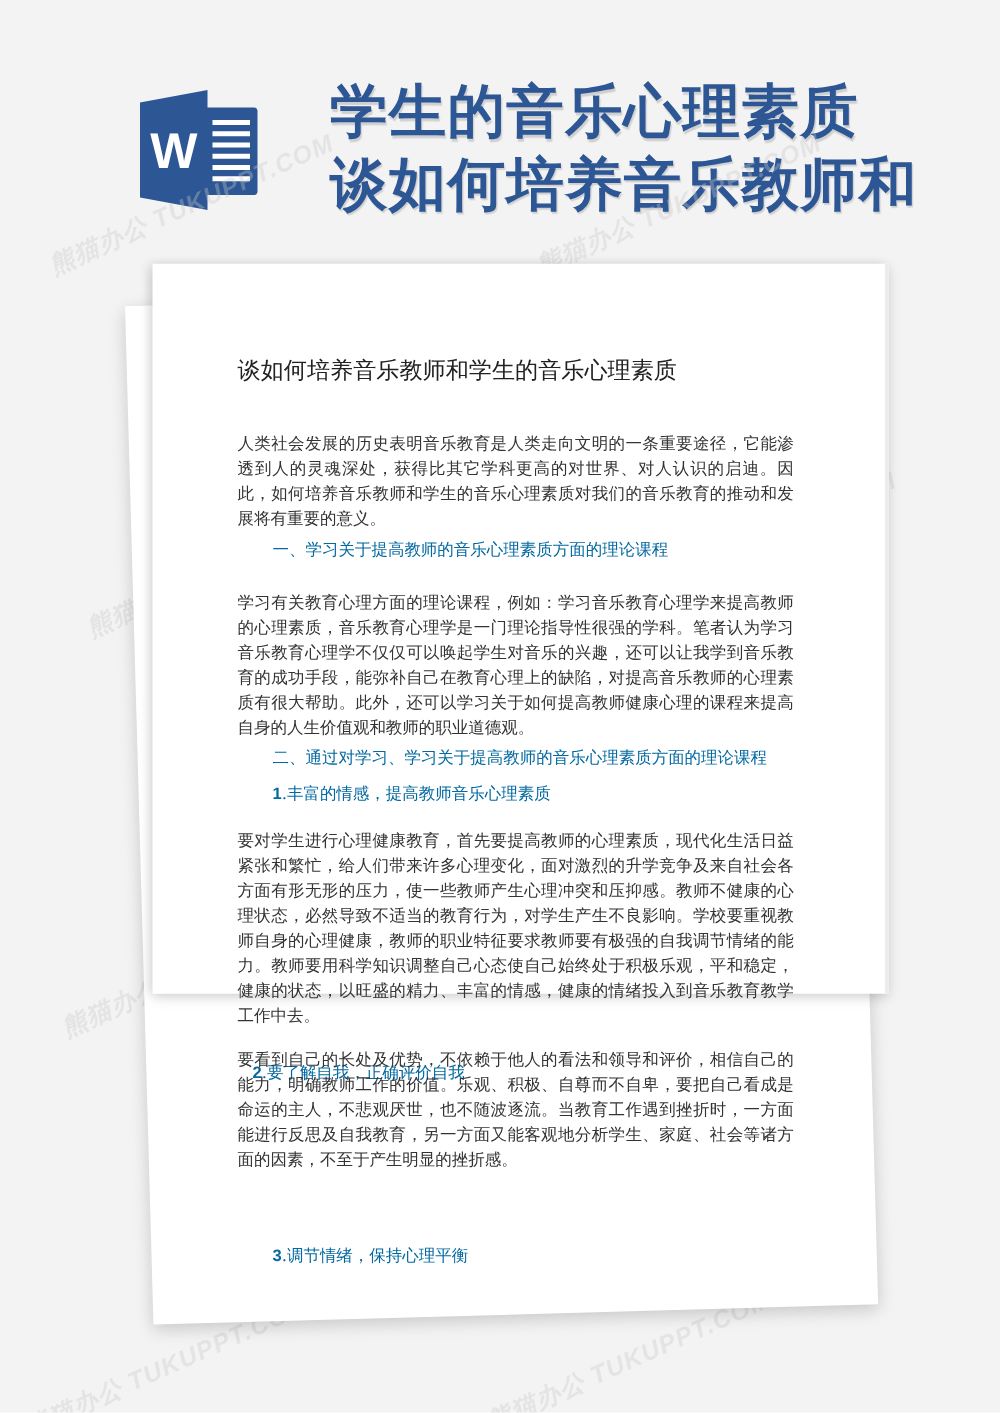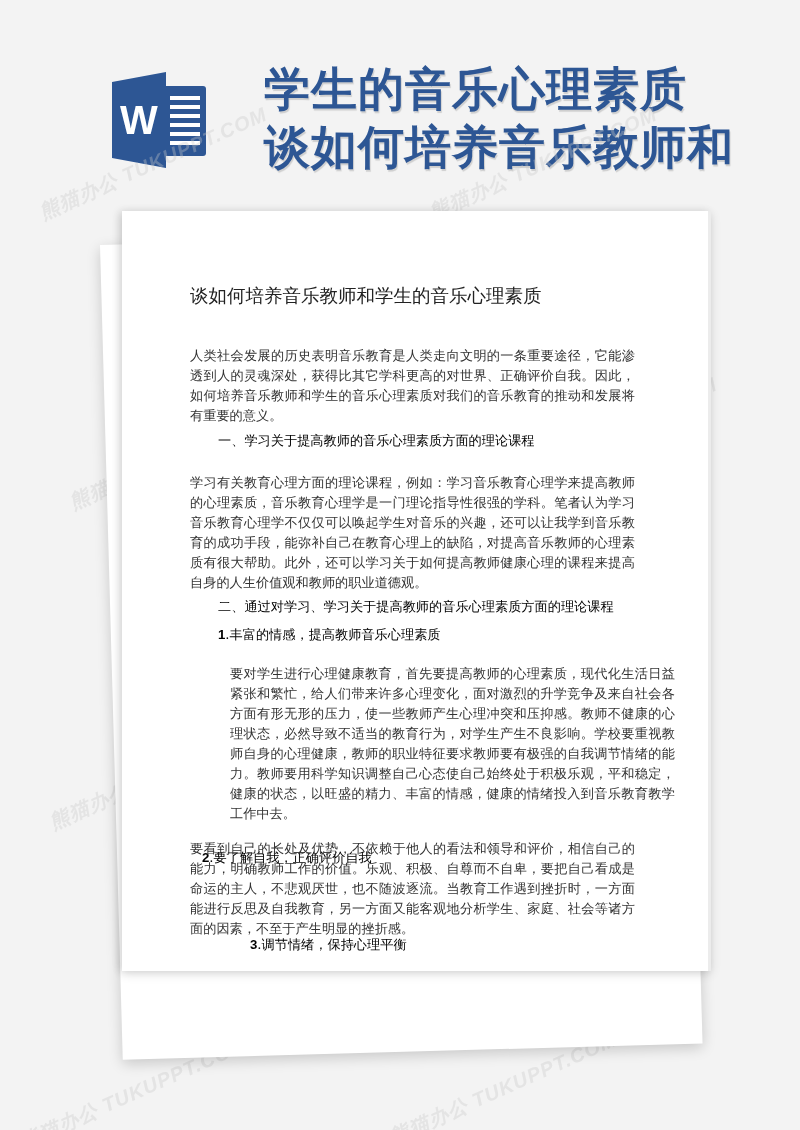--- a/index.html
+++ b/index.html
@@ -18,37 +18,37 @@
       font-family: "DejaVu Serif", "Liberation Serif", serif;
       text-shadow: 1px 2px 1px rgba(0,0,0,0.15);
     }
     .back-page {
       position: absolute; left: 100px; top: 245px; width: 580px; height: 815px;
       background: #ffffff;
       transform: rotate(-1.6deg); transform-origin: left top;
       box-shadow: 0 4px 14px rgba(0,0,0,0.18);
     }
     .front-page {
-      position: absolute; left: 122px; top: 211px; width: 586px; height: 760px;
+      position: absolute; left: 122px; top: 211px; width: 586px; height: 584px;
       background: #ffffff;
       box-shadow: -3px 0 8px rgba(0,0,0,0.10), 0 3px 10px rgba(0,0,0,0.12);
       border-right: 3px solid #ececec;
     }
     .page-inner { position: absolute; left: 68px; top: 0; width: 445px; }
     .page-title {
       position: absolute; top: 72px; left: 0;
       font-size: 18.5px; color: #222; white-space: nowrap;
     }
     .body-text {
       position: absolute; left: 0; width: 445px;
       font-size: 13.2px; line-height: 20px; color: #333;
       text-align: justify; text-justify: inter-character;
     }
     .heading-text {
-      position: absolute; font-size: 13.2px; line-height: 20px; color: #000000; white-space: nowrap;
+      position: absolute; font-size: 13.2px; line-height: 20px; color: #0369a1; white-space: nowrap;
     }
     .num { font-family: "Liberation Sans", sans-serif; font-weight: bold; }
     .watermark {
       position: absolute; color: rgba(200,200,200,0.35);
       font-family: "Liberation Sans", sans-serif; font-size: 20px; font-style: italic; font-weight: bold;
       transform: rotate(-24deg); white-space: nowrap; pointer-events: none;
       letter-spacing: 1px;
     }
   </style>
 </head>
@@ -84,37 +84,37 @@
 <div class="watermark" style="left:430px; top:760px;">熊猫办公 TUKUPPT.COM</div>
 <div class="watermark" style="left:10px; top:1080px;">熊猫办公 TUKUPPT.COM</div>
 <div class="watermark" style="left:380px; top:1075px;">熊猫办公 TUKUPPT.COM</div>
 
 <div class="back-page"></div>
 
 <div class="front-page">
   <div class="page-inner">
     <div class="page-title">谈如何培养音乐教师和学生的音乐心理素质</div>
 
-    <div class="body-text" style="top:135px;">人类社会发展的历史表明音乐教育是人类走向文明的一条重要途径，它能渗透到人的灵魂深处，获得比其它学科更高的对世界、正确评价自我。因此，如何培养音乐教师和学生的音乐心理素质对我们的音乐教育的推动和发展将有重要的意义。</div>
+    <div class="body-text" style="top:135px;">人类社会发展的历史表明音乐教育是人类走向文明的一条重要途径，它能渗透到人的灵魂深处，获得比其它学科更高的对世界、对人认识的启迪。因此，如何培养音乐教师和学生的音乐心理素质对我们的音乐教育的推动和发展将有重要的意义。</div>
 
     <div class="heading-text" style="top:220px; left:28px;">一、学习关于提高教师的音乐心理素质方面的理论课程</div>
 
     <div class="body-text" style="top:262px;">学习有关教育心理方面的理论课程，例如：学习音乐教育心理学来提高教师的心理素质，音乐教育心理学是一门理论指导性很强的学科。笔者认为学习音乐教育心理学不仅仅可以唤起学生对音乐的兴趣，还可以让我学到音乐教育的成功手段，能弥补自己在教育心理上的缺陷，对提高音乐教师的心理素质有很大帮助。此外，还可以学习关于如何提高教师健康心理的课程来提高自身的人生价值观和教师的职业道德观。</div>
 
     <div class="heading-text" style="top:386px; left:28px;">二、通过对学习、学习关于提高教师的音乐心理素质方面的理论课程</div>
 
     <div class="heading-text" style="top:414px; left:28px;">
       <span class="num">1</span><span>.丰富的情感，提高教师音乐心理素质</span>
     </div>
 
-    <div class="body-text" style="top:453px;margin-left:40px;">要对学生进行心理健康教育，首先要提高教师的心理素质，现代化生活日益紧张和繁忙，给人们带来许多心理变化，面对激烈的升学竞争及来自社会各方面有形无形的压力，使一些教师产生心理冲突和压抑感。教师不健康的心理状态，必然导致不适当的教育行为，对学生产生不良影响。学校要重视教师自身的心理健康，教师的职业特征要求教师要有极强的自我调节情绪的能力。教师要用科学知识调整自己心态使自己始终处于积极乐观，平和稳定，健康的状态，以旺盛的精力、丰富的情感，健康的情绪投入到音乐教育教学工作中去。</div>
+    <div class="body-text" style="top:453px;">要对学生进行心理健康教育，首先要提高教师的心理素质，现代化生活日益紧张和繁忙，给人们带来许多心理变化，面对激烈的升学竞争及来自社会各方面有形无形的压力，使一些教师产生心理冲突和压抑感。教师不健康的心理状态，必然导致不适当的教育行为，对学生产生不良影响。学校要重视教师自身的心理健康，教师的职业特征要求教师要有极强的自我调节情绪的能力。教师要用科学知识调整自己心态使自己始终处于积极乐观，平和稳定，健康的状态，以旺盛的精力、丰富的情感，健康的情绪投入到音乐教育教学工作中去。</div>
 
     <div class="heading-text" style="top:596px; left:12px;margin-top:41px;">
       <span class="num">2</span><span>.要了解自我，正确评价自我</span>
     </div>
 
     <div class="body-text" style="top:628px;">要看到自己的长处及优势，不依赖于他人的看法和领导和评价，相信自己的能力，明确教师工作的价值。乐观、积极、自尊而不自卑，要把自己看成是命运的主人，不悲观厌世，也不随波逐流。当教育工作遇到挫折时，一方面能进行反思及自我教育，另一方面又能客观地分析学生、家庭、社会等诸方面的因素，不至于产生明显的挫折感。</div>
 
-    <div class="heading-text" style="top:724px; left:28px;margin-left:32px;">
+    <div class="heading-text" style="top:784px; left:28px;">
       <span class="num">3</span><span>.调节情绪，保持心理平衡</span>
     </div>
   </div>
 </div>
 
 </body></html>

